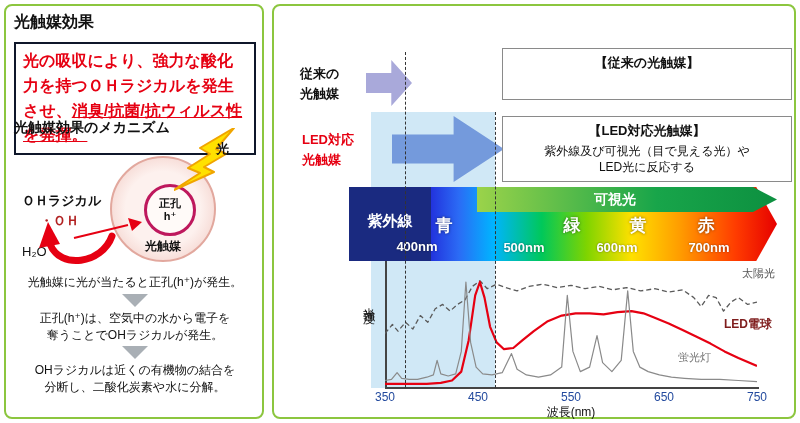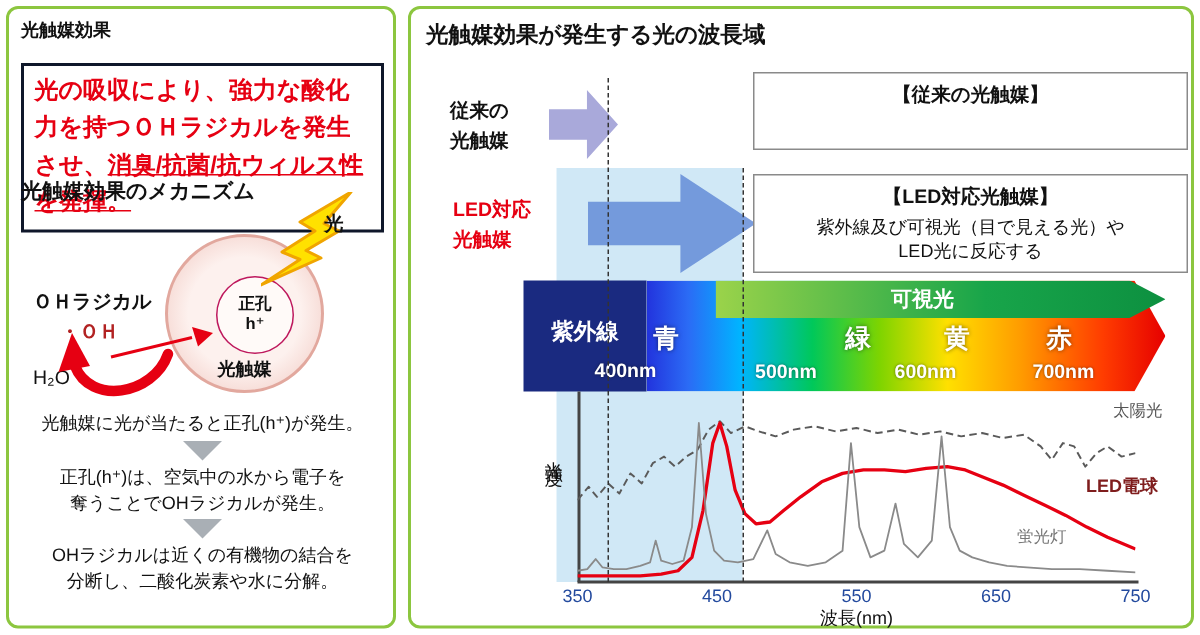--- a/index.html
+++ b/index.html
@@ -4,30 +4,30 @@
 <style>
   * { margin:0; padding:0; box-sizing:border-box; }
   body { width:800px; height:423px; background:#ffffff; position:relative;
          font-family:"Liberation Sans","DejaVu Sans",sans-serif; color:#111; overflow:hidden; }
   .panel { position:absolute; background:#fff; border:2px solid #8cc63f; border-radius:8px; }
   #left-panel  { left:4px;   top:4px; width:260px; height:415px; }
   #right-panel { left:272px; top:4px; width:524px; height:415px; }
   .abs { position:absolute; }
 
   
-  .lp-title { left:8px; top:6px; font-size:12px; font-weight:bold; }
+  .lp-title { left:8px; top:6px; font-size:16px; font-weight:bold; }
   .red-box { left:8px; top:36px; width:242px; border:2px solid #0f172a; padding:5px 7px;
              font-size:16px; font-weight:bold; color:#e60012; line-height:1.55; }
   .red-box .ul { text-decoration:underline; }
   .lp-subtitle { left:8px; top:113px; font-size:14px; font-weight:bold;text-align:center; }
   .big-circle { left:104px; top:150px; width:106px; height:106px; border-radius:50%;
                 background:radial-gradient(circle,#fdf1ee 0%,#fdf1ee 52%,#efc3bb 100%);
                 border:2px solid #e2a89e; }
   .inner-circle { left:138px; top:178px; width:52px; height:52px; border-radius:50%;
-                  background:#fffaf8; border:1px solid #be185d; display:flex; flex-direction:column;
+                  background:#fffaf8; border:3px solid #be185d; display:flex; flex-direction:column;
                   align-items:center; justify-content:center; font-size:11px; font-weight:bold; line-height:1.2; }
   .pc-label { left:104px; top:232px; width:106px; text-align:center; font-size:12px; font-weight:bold; }
   .bolt { left:168px; top:122px; }
   .light-label { left:210px; top:134px; font-size:13px; font-weight:bold; }
   .ohr-label { left:16px; top:186px; font-size:13px; font-weight:bold; }
   .oh-label { left:34px; top:206px; font-size:13px; font-weight:bold; color:#b22222; }
   .h2o-label { left:16px; top:238px; font-size:13px; }
   .red-arc { left:22px; top:200px; }
   .thin-arrow { left:66px; top:210px; }
   .step { left:8px; width:242px; text-align:center; font-size:12px; line-height:1.45; white-space:pre-line; }
@@ -118,21 +118,20 @@
   <div class="abs step step1">光触媒に光が当たると正孔(h⁺)が発生。</div>
   <div class="abs down-arrow a1"></div>
   <div class="abs step step2">正孔(h⁺)は、空気中の水から電子を
 奪うことでOHラジカルが発生。</div>
   <div class="abs down-arrow a2"></div>
   <div class="abs step step3">OHラジカルは近くの有機物の結合を
 分断し、二酸化炭素や水に分解。</div>
 </div>
 
 <div class="panel" id="right-panel">
-  <div class="abs rp-title">光触媒効果が発生する光の波長域</div>
 
   <div class="abs" id="blue-overlay" style="left: 97.05px; width: 123.69px;"></div>
   <div class="abs dash-line" id="dash1" style="left: 130.53px;"></div>
   <div class="abs dash-line" id="dash2" style="left: 220.74px;"></div>
 
   <div class="abs conv-label">従来の
 光触媒</div>
   <div class="abs block-arrow arrow-purple"></div>
   <div class="abs info-box box-conventional">
     <div class="bx-title">【従来の光触媒】</div>

